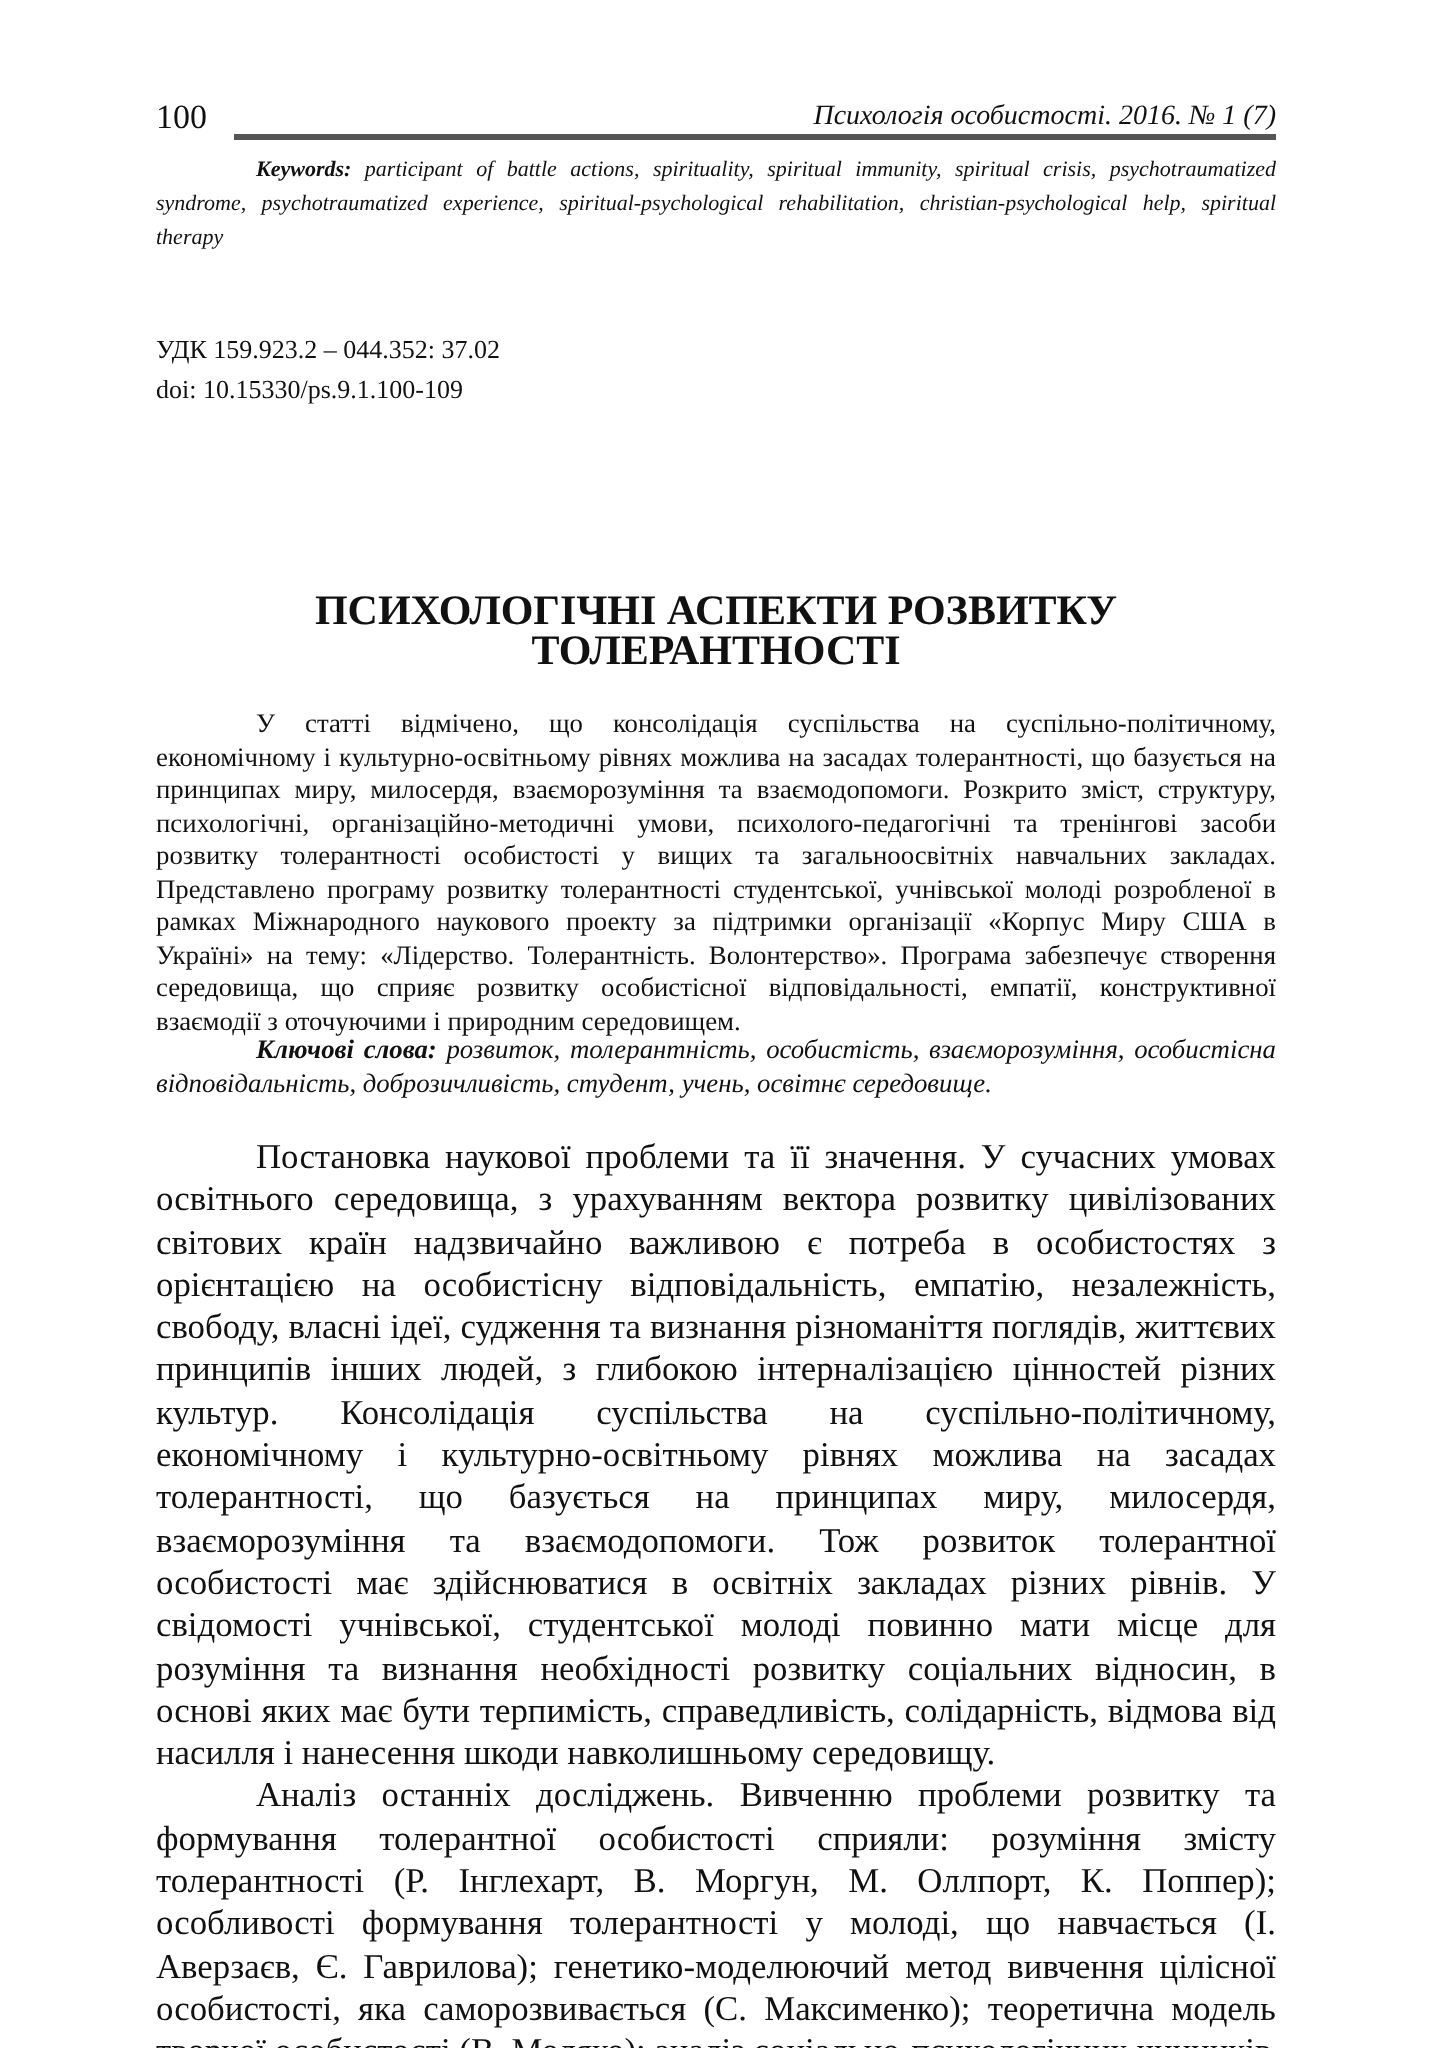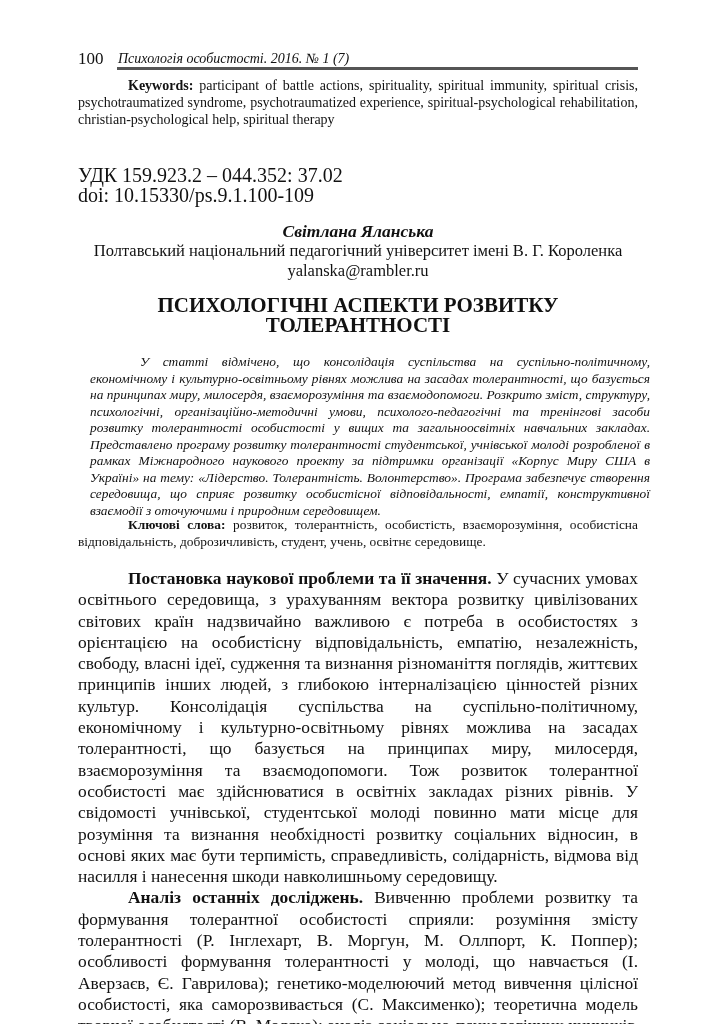--- a/index.html
+++ b/index.html
@@ -1,60 +1,55 @@
 <!DOCTYPE html>
 <html><head>
 <meta charset="utf-8">
 <style>
   html, body { margin: 0; padding: 0; background: #ffffff; }
   body { width: 716px; height: 1024px; position: relative; overflow: hidden; color: #111; font-family: "Liberation Serif", serif; }
   .page { position: absolute; left: 0; top: 0; width: 716px; height: 994px; padding-left: 47px; }
   .running-head { position: absolute; left: 78px; top: 49px; width: 560px; height: 22px; }
   .page-num { position: absolute; left: 0; top: 0; font-size: 17px; line-height: 20px; }
-  .journal-title { position: absolute; left: 40px; right: 0; top: 1px; text-align: left; font-style: italic; font-size: 14px; line-height: 17px; }
+  .journal-title { position: absolute; left: 40px; right: 0; top: 1px; text-align: right; font-style: italic; font-size: 14px; line-height: 17px; }
   .head-rule { position: absolute; left: 39px; right: 0; top: 18px; height: 3px; background: #555; }
-  .keywords-en { position: absolute; left: 78px; top: 77px; width: 560px; font-size: 14px; line-height: 17px; text-align: justify; text-align-last: left; }
+  .keywords-en { position: absolute; left: 78px; top: 77px; width: 560px; font-style: italic; font-size: 11px; line-height: 17px; text-align: justify; text-align-last: left; }
   .keywords-en .lbl { font-weight: bold; }
   .indent { display: inline-block; width: 50px; }
-  .udk { position: absolute; left: 78px; top: 165px; font-size: 20px; line-height: 20px; }
+  .udk { position: absolute; left: 78px; top: 165px; font-size: 13px; line-height: 20px; }
   .author-block { position: absolute; left: 78px; top: 221px; width: 560px; text-align: center; }
   .author-name { font-weight: bold; font-style: italic; font-size: 17.5px; line-height: 20px; }
   .affiliation { font-size: 16.5px; line-height: 20px; }
   .email { font-size: 16.5px; line-height: 20px; }
   .title { position: absolute; left: 78px; top: 295px; width: 560px; text-align: center; font-weight: bold; font-size: 21px; line-height: 20px; }
-  .abstract { position: absolute; left: 78px; top: 354px; width: 560px; font-style: italic; font-size: 13.4px; line-height: 16.5px; text-align: justify; margin-left: 12px; }
-  .kw-ua { position: absolute; left: 78px; top: 517px; width: 560px; font-size: 13.4px; line-height: 16.5px; text-align: justify; }
+  .abstract { position: absolute; left: 78px; top: 354px; width: 560px; font-size: 13.4px; line-height: 16.5px; text-align: justify; }
+  .kw-ua { position: absolute; left: 78px; top: 517px; width: 560px; font-style: italic; font-size: 13.4px; line-height: 16.5px; text-align: justify; }
   .kw-ua .lbl { font-weight: bold; }
   .body-text { position: absolute; left: 78px; top: 568px; width: 560px; font-size: 17.4px; line-height: 21.3px; text-align: justify; }
   .body-text p { margin: 0; }
-  .body-text .lbl { font-weight: bold; }
+  .body-text .lbl { font-weight: normal; }
 </style>
 </head>
 <body>
 
 <div class="page">
 
   <div class="running-head">
     <span class="page-num">100</span>
     <span class="journal-title">Психологія особистості. 2016. № 1 (7)</span>
     <div class="head-rule"></div>
   </div>
 
   <div class="keywords-en"><span class="indent"></span><span class="lbl">Keywords:</span><span> participant of battle actions, spirituality, spiritual immunity, spiritual crisis, psychotraumatized syndrome, psychotraumatized experience, spiritual-psychological rehabilitation, christian-psychological help, spiritual therapy</span></div>
 
   <div class="udk">
     <div>УДК 159.923.2 – 044.352: 37.02</div>
     <div>doi: 10.15330/ps.9.1.100-109</div>
   </div>
 
-  <div class="author-block">
-    <div class="author-name">Світлана Яланська</div>
-    <div class="affiliation">Полтавський національний педагогічний університет імені В. Г. Короленка</div>
-    <div class="email">yalanska@rambler.ru</div>
-  </div>
 
   <div class="title">
     <div>ПСИХОЛОГІЧНІ АСПЕКТИ РОЗВИТКУ ТОЛЕРАНТНОСТІ</div>
   </div>
 
   <div class="abstract"><span class="indent"></span><span>У статті відмічено, що консолідація суспільства на суспільно-політичному, економічному і культурно-освітньому рівнях можлива на засадах толерантності, що базується на принципах миру, милосердя, взаєморозуміння та взаємодопомоги. Розкрито зміст, структуру, психологічні, організаційно-методичні умови, психолого-педагогічні та тренінгові засоби розвитку толерантності особистості у вищих та загальноосвітніх навчальних закладах. Представлено програму розвитку толерантності студентської, учнівської молоді розробленої в рамках Міжнародного наукового проекту за підтримки організації «Корпус Миру США в Україні» на тему: «Лідерство. Толерантність. Волонтерство». Програма забезпечує створення середовища, що сприяє розвитку особистісної відповідальності, емпатії, конструктивної взаємодії з оточуючими і природним середовищем.</span></div>
 
   <div class="kw-ua"><span class="indent"></span><span class="lbl">Ключові слова:</span><span> розвиток, толерантність, особистість,  взаєморозуміння, особистісна відповідальність, доброзичливість, студент, учень, освітнє середовище.</span></div>
 
   <div class="body-text">

